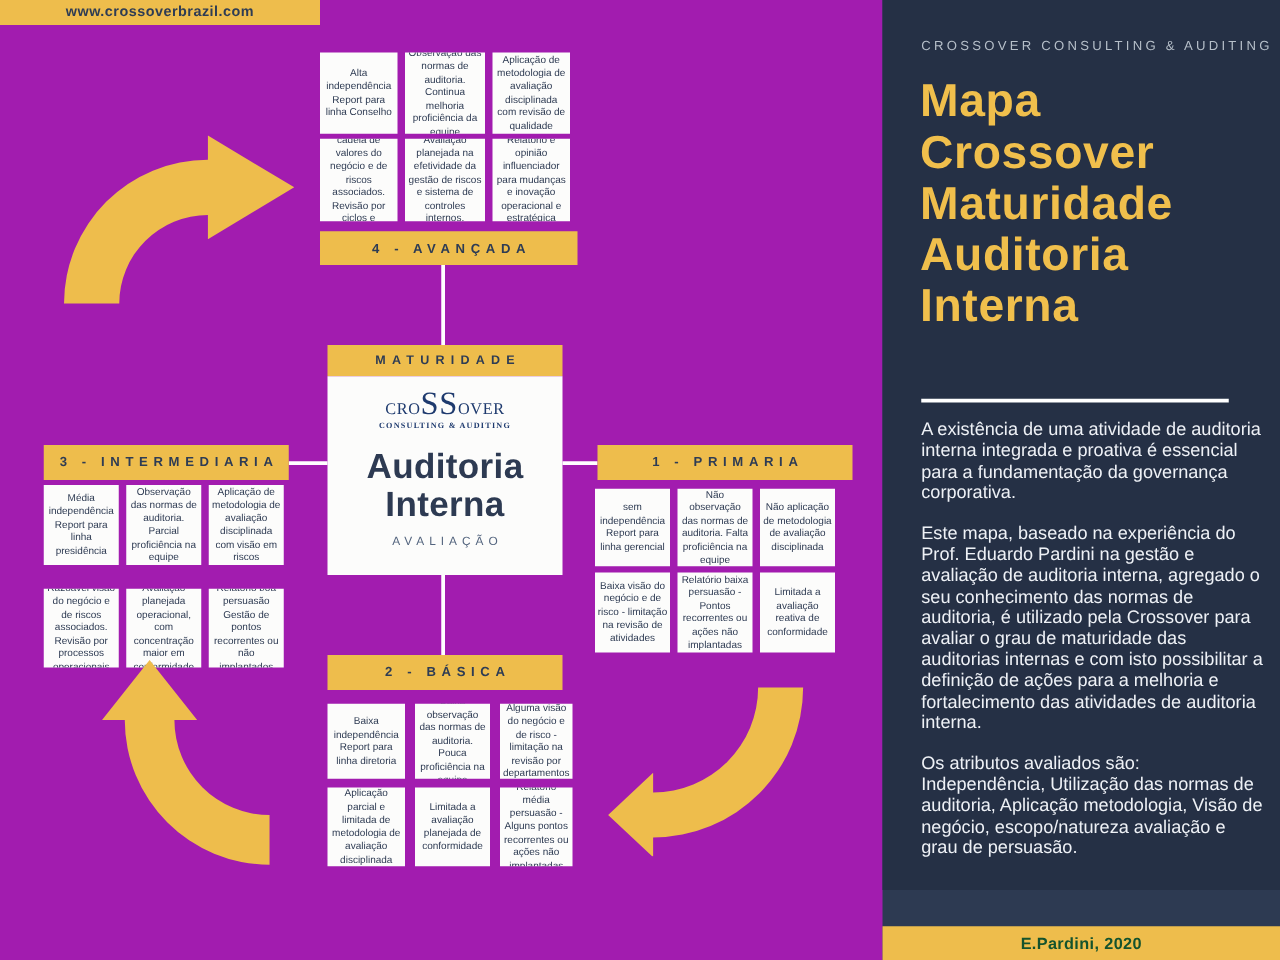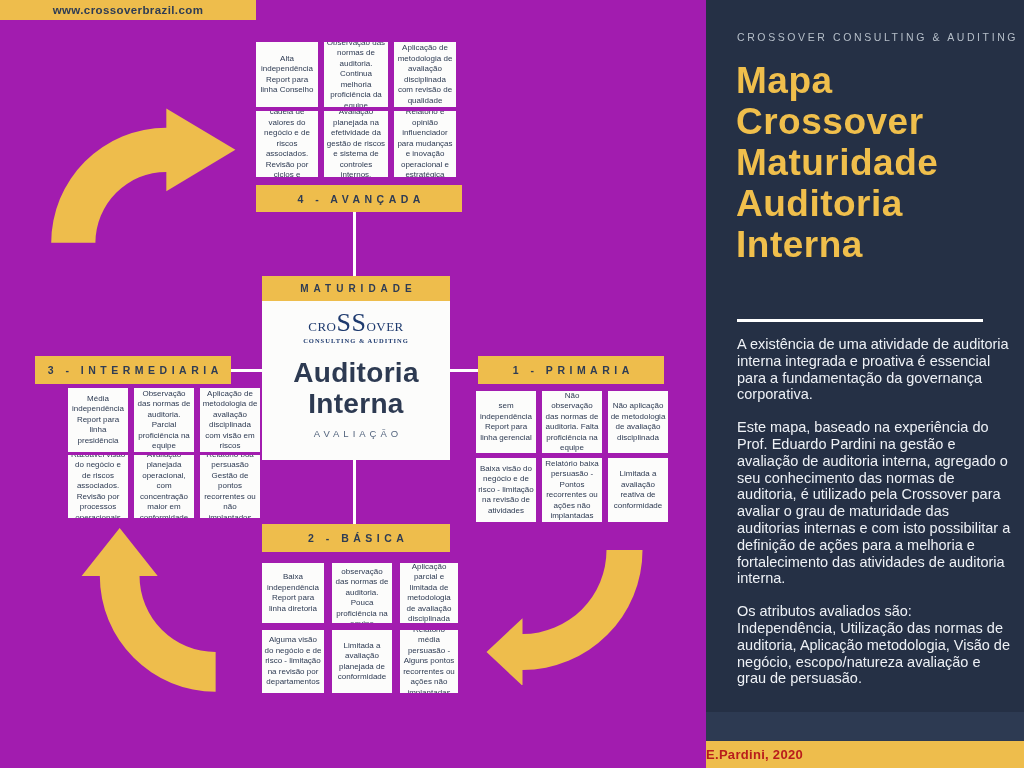--- a/index.html
+++ b/index.html
@@ -28,27 +28,27 @@
 
   .wbox{
     background:#fcfcfb;color:#2d3a52;
     display:flex;align-items:center;justify-content:center;
     text-align:center;font-size:8px;line-height:10.5px;font-weight:500;
     padding:2px 2px;box-sizing:border-box;overflow:hidden;
   }
 
   .bgrid{display:grid;}
   .grid-avancada{left:256px;top:42px;grid-template-columns:62px 64px 62px;grid-template-rows:65px 66px;gap:4px 6px;}
-  .grid-intermediaria{left:35px;top:388px;grid-template-columns:60px 60px 60px;grid-template-rows:64px 63px;gap:3px 6px;margin-left:33px;}
+  .grid-intermediaria{left:35px;top:388px;grid-template-columns:60px 60px 60px;grid-template-rows:64px 63px;gap:19px 6px;}
   .grid-primaria{left:476px;top:391px;grid-template-columns:60px 60px 60px;grid-template-rows:62px 64px;gap:5px 6px;}
   .grid-basica{left:262px;top:563px;grid-template-columns:62px 60px 58px;grid-template-rows:60px 63px;gap:7px 8px;}
 
   .label-avancada{left:256px;top:185px;width:206px;height:27px;}
   .label-intermediaria{left:35px;top:356px;width:196px;height:28px;}
-  .label-primaria{left:478px;top:356px;width:186px;height:28px;}
+  .label-primaria{left:478px;top:356px;width:204px;height:28px;}
   .label-basica{left:262px;top:524px;width:188px;height:28px;}
 
   .line{background:#ffffff;}
   .v1{left:353px;top:212px;width:3px;height:64px;}
   .v2{left:353px;top:460px;width:3px;height:64px;}
   .hl{left:231px;top:369px;width:31px;height:3px;}
   .hr{left:450px;top:369px;width:28px;height:3px;}
 
   
   .center-card{left:262px;top:276px;width:188px;height:184px;}
@@ -89,22 +89,22 @@
   }
   .panel-title{
     left:30px;top:60px;color:#f0bf4c;font-size:37px;line-height:41px;
     font-weight:700;white-space:pre-line;letter-spacing:.5px;
   }
   .rule{left:31px;top:319px;width:246px;height:3px;background:#ffffff;}
   .panel-text{left:31px;top:336px;width:274px;color:#eef1f6;font-size:14.5px;line-height:16.8px;}
   .panel-text p{margin:0 0 16px 0;}
   .panel-footer{
     left:0;top:741px;width:318px;height:27px;background:#eebd4c;
-    display:flex;align-items:center;justify-content:flex-start;
-    color:#b91c1c;font-size:13px;font-weight:700;letter-spacing:.3px;
+    display:flex;align-items:center;justify-content:center;
+    color:#14532d;font-size:13px;font-weight:700;letter-spacing:.3px;
   }
 </style>
 </head>
 <body>
 
 <div class="abs canvas">
 
   <div class="abs url-bar">
     <span>www.crossoverbrazil.com</span>
   </div>
@@ -158,22 +158,22 @@
     <div class="wbox">Não aplicação de metodologia de avaliação disciplinada</div>
     <div class="wbox">Baixa visão do negócio e de risco - limitação na revisão de atividades</div>
     <div class="wbox">Relatório baixa persuasão - Pontos recorrentes ou ações não implantadas</div>
     <div class="wbox">Limitada a avaliação reativa de conformidade</div>
   </div>
 
   <div class="abs ylabel label-basica">2 - BÁSICA</div>
   <div class="abs bgrid grid-basica">
     <div class="wbox">Baixa independência Report para linha diretoria</div>
     <div class="wbox">Baixa observação das normas de auditoria. Pouca proficiência na equipe</div>
+    <div class="wbox">Alguma visão do negócio e de risco - limitação na revisão por departamentos</div>
     <div class="wbox">Aplicação parcial e limitada de metodologia de avaliação disciplinada</div>
-    <div class="wbox">Alguma visão do negócio e de risco - limitação na revisão por departamentos</div>
     <div class="wbox">Limitada a avaliação planejada de conformidade</div>
     <div class="wbox">Relatório média persuasão - Alguns pontos recorrentes ou ações não implantadas</div>
   </div>
 
   <svg class="abs" style="left:75px;top:525px;" width="182" height="168" viewBox="0 0 220 200">
     <path class="arrow" d="M 170 200 A 140 140 0 0 1 30 60 L 8 60 L 54 2 L 100 60 L 78 60 A 92 92 0 0 0 170 152 Z"></path>
   </svg>
 
   <svg class="abs" style="left:480px;top:535px;" width="175" height="150" viewBox="0 0 220 200">
     <path class="arrow" d="M 210 20 A 160 160 0 0 1 50 180 L 50 201 L 2 156 L 50 111 L 50 132 A 112 112 0 0 0 162 20 Z"></path>

